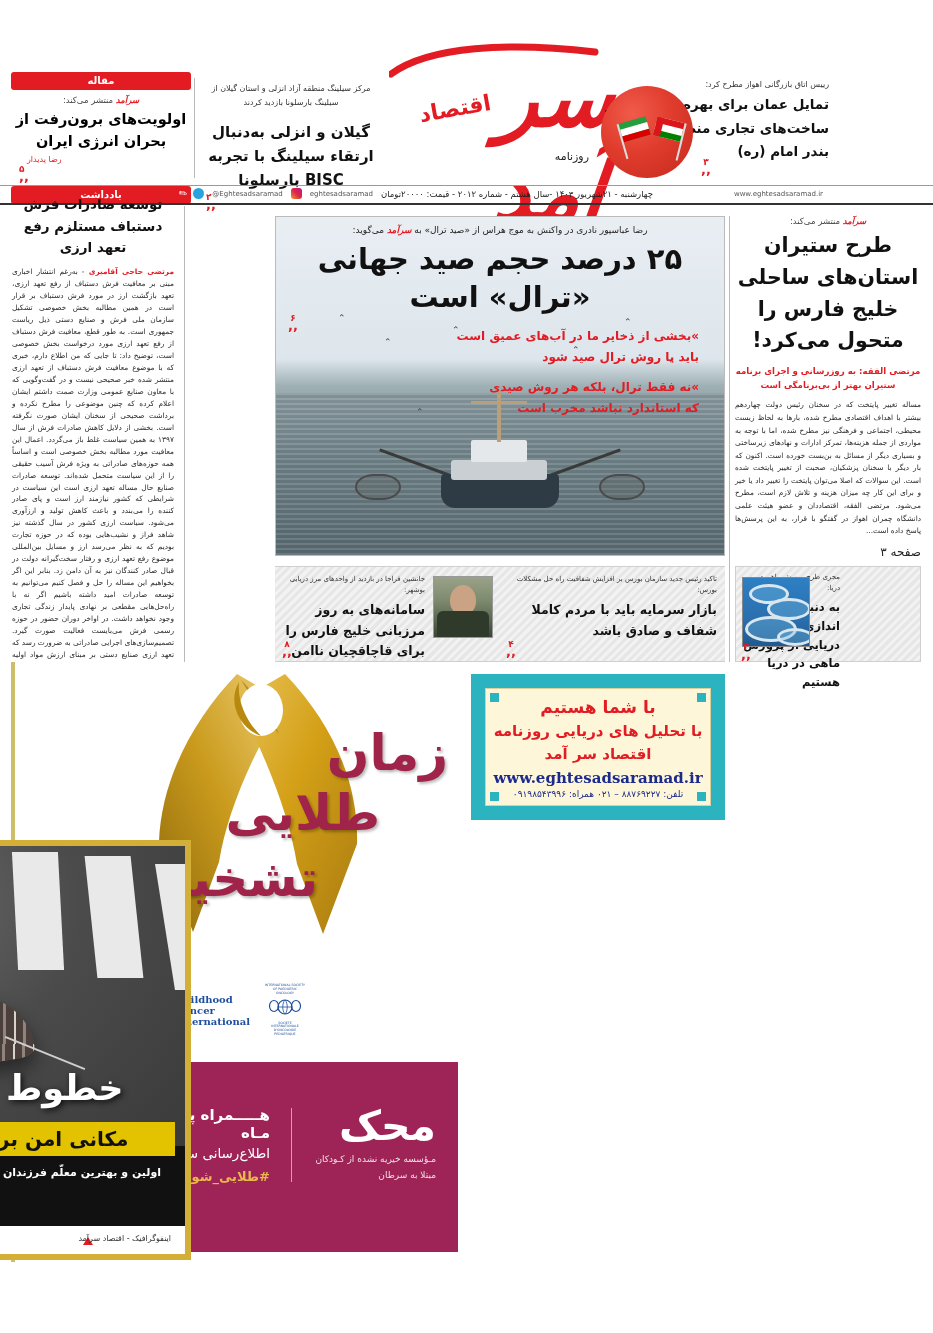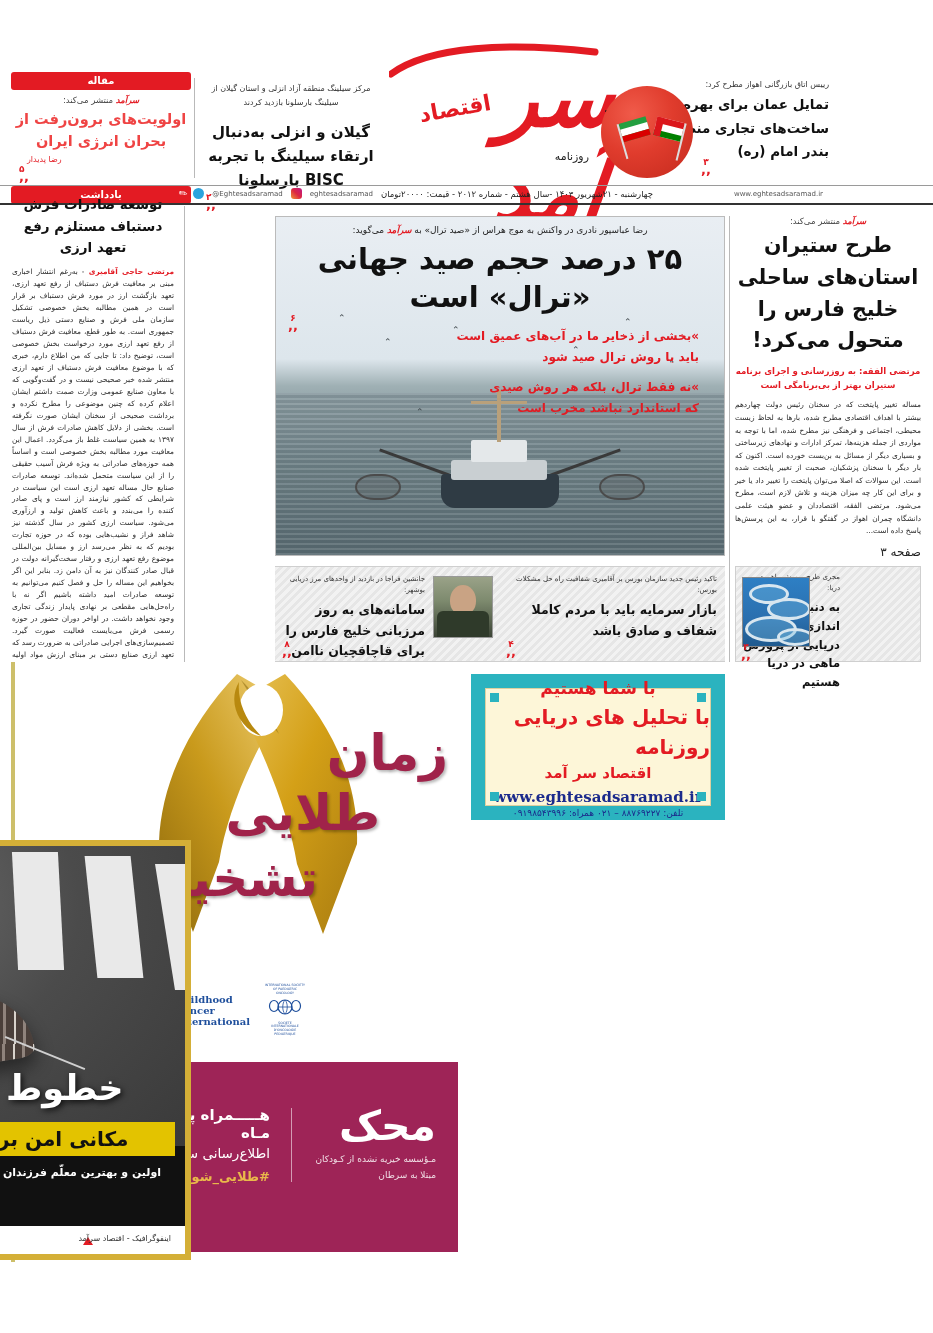--- a/index.html
+++ b/index.html
@@ -22,21 +22,21 @@
     font-size:10px; font-weight:bold; padding:3px 0 4px;
     border-radius:3px; letter-spacing:0; position:relative;
   }
   .redbar.note { margin-top:6px; }
   .pencil-icon { position:absolute; right:4px; top:2px; font-size:10px; transform:rotate(-35deg); }
   .teaser-kicker {
     text-align:center; font-size:8.5px; color:#444; margin-top:5px; margin-bottom:3px;
   }
   .teaser-kicker .brandmark { color:#e31b23; font-weight:bold; font-style:italic; }
   .teaser-head {
-    text-align:center; font-size:14.5px; font-weight:bold; color:#ef4444;
+    text-align:center; font-size:14.5px; font-weight:bold; color:#000000;
     line-height:1.55; letter-spacing:-0.2px;
   }
   .teaser-byline { font-size:8px; color:#e31b23; text-align:left; margin-top:2px; padding-left:16px; }
   .pg-badge { color:#e31b23; font-size:9px; font-weight:bold; }
   .quote-mark { color:#e31b23; font-size:13px; font-weight:bold; line-height:.5; }
 
   .vline { position:absolute; background:#b9b9b9; width:1px; }
 
   
   .center-teaser { position:absolute; right:553px; top:82px; width:178px; text-align:center; }
@@ -156,21 +156,21 @@
   .cage-photo { position:absolute; left:6px; top:10px; width:68px; height:70px; border:1px solid #888;
     background: linear-gradient(180deg,#2e7fc4 0%, #2a6fae 60%, #1f5a8f 100%); overflow:hidden; }
   .cage { position:absolute; border:3px solid #d8e6ef; border-radius:50%; background:rgba(120,190,225,.35); }
 
   
   .ad-box { position:absolute; right:208px; top:674px; width:254px; height:146px; background:#2bb3bf; padding:14px; }
   .ad-inner { width:100%; height:100%; background:#fdf6d8; border:1px solid #ddd0a0; position:relative;
     display:flex; flex-direction:column; align-items:center; justify-content:center; }
   .ad-corner { position:absolute; width:9px; height:9px; background:#2bb3bf; }
   .ad-l1 { font-size:17px; font-weight:bold; color:#e31b23; line-height:1.5; }
-  .ad-l2 { font-size:20px; font-weight:bold; color:#e31b23; line-height:1.5; }
+  .ad-l2 { font-size:15px; font-weight:bold; color:#e31b23; line-height:1.5; }
   .ad-l3 { font-size:15px; font-weight:bold; color:#e31b23; line-height:1.5; margin-bottom:4px; }
   .ad-url { font-size:15px; font-weight:bold; color:#1b2a8c; font-family:"DejaVu Serif","Liberation Serif",serif; direction:ltr; }
   .ad-tel { font-size:9px; color:#1b2a8c; margin-top:2px; }
 
   
   .ribbon-ad { position:absolute; right:467px; top:662px; width:455px; height:600px; background:#fff;
     border-left:4px solid #cdbf6a; }
   .ribbon-art { position:absolute; right:0; top:0; width:455px; height:320px; }
   .ribbon-text { position:absolute; color:#a0234a; font-weight:bold; text-shadow:2px 2px 3px rgba(0,0,0,.28); }
   .rt1 { font-size:50px; right:18px; top:62px; }
@@ -382,21 +382,21 @@
     <div class="rc-sub">مرتضی الفقه: به روزرسانی و اجرای برنامه ستیران بهتر از بی‌برنامگی است</div>
     <div class="rc-body">مساله تغییر پایتخت که در سخنان رئیس دولت چهاردهم بیشتر با اهداف اقتصادی مطرح شده، بارها به لحاظ زیست محیطی، اجتماعی و فرهنگی نیز مطرح شده، اما با توجه به مواردی از جمله هزینه‌ها، تمرکز ادارات و نهادهای زیرساختی و بسیاری دیگر از مسائل به بن‌بست خورده است. اکنون که بار دیگر با سخنان پزشکیان، صحبت از تغییر پایتخت شده است. این سوالات که اصلا می‌توان پایتخت را تغییر داد یا خیر و برای این کار چه میزان هزینه و تلاش لازم است، مطرح می‌شود. مرتضی الفقه، اقتصاددان و عضو هیئت علمی دانشگاه چمران اهواز در گفتگو با قرار، به این پرسش‌ها پاسخ داده است...</div>
     <div class="rc-page">صفحه ۳</div>
   </div>
   <div class="vline" style="right:203px; top:216px; height:446px;"></div>
 
   <div class="teaser-row">
     <div class="trow-bg"></div>
 
     <div class="t-box a">
-      <div class="tb-kicker">تاکید رئیس جدید سازمان بورس بر آقامیری شفافیت راه حل مشکلات بورس:</div>
+      <div class="tb-kicker">تاکید رئیس جدید سازمان بورس بر افزایش شفافیت راه حل مشکلات بورس:</div>
       <div class="tb-head">بازار سرمایه باید با مردم کاملا شفاف و صادق باشد</div>
       <div class="tb-pg">
         <div class="pg-badge">۴</div>
         <div class="quote-mark">,,</div>
       </div>
     </div>
 
     <div class="t-box b">
       <div class="officer-photo">
         <div class="of-face"></div>

